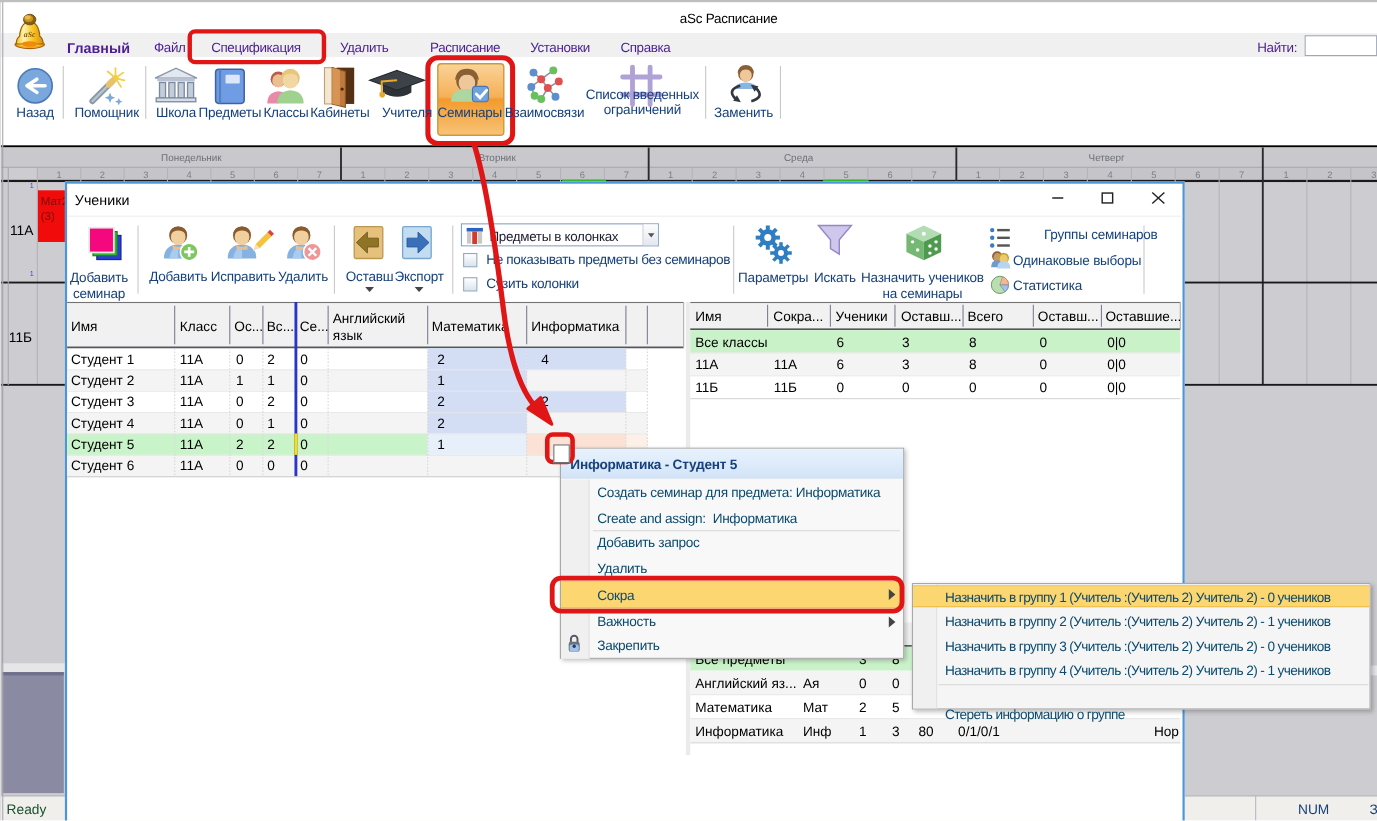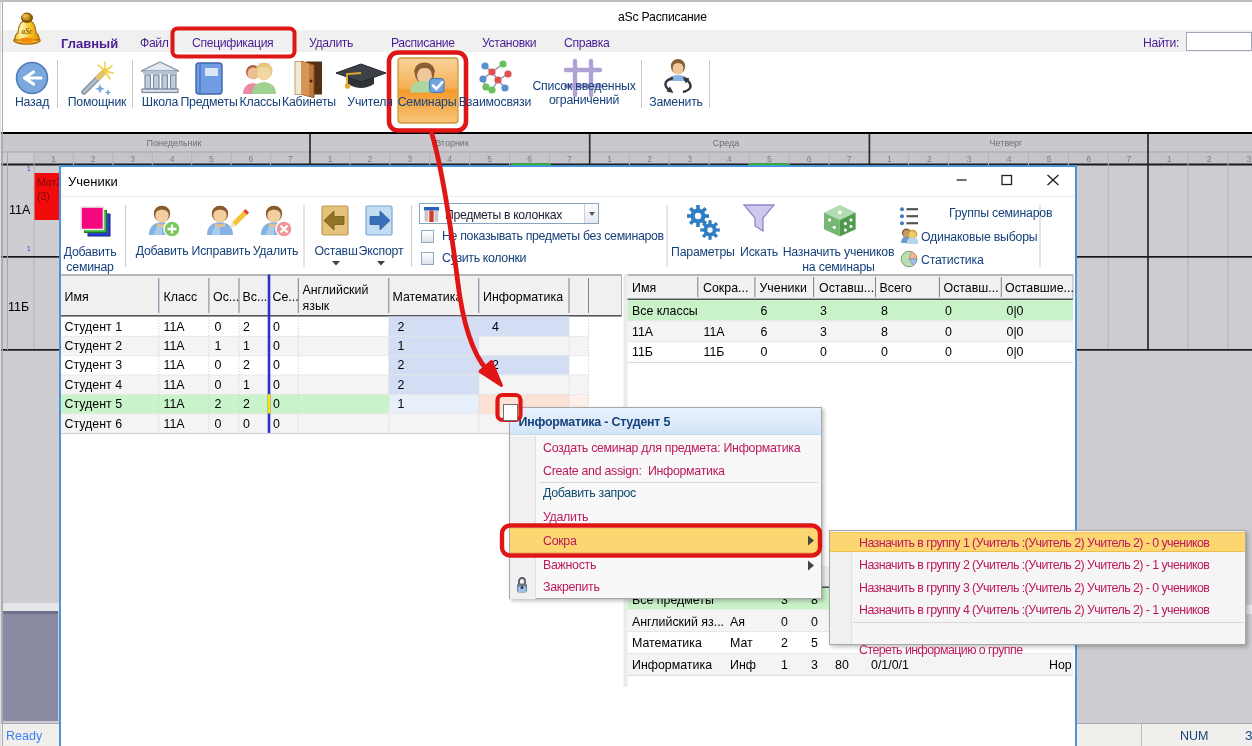--- a/index.html
+++ b/index.html
@@ -14,21 +14,21 @@
   #toolbar { left:0; top:52px; width:1252px; height:80px; background:#fff; }
   .tsep { position:absolute; width:1px; background:#c8c8c8; }
   .tlabel { position:absolute; font-size:12.3px; color:#16417c; text-align:center; line-height:13.5px; z-index:2; letter-spacing:-0.2px; }
   
   #grid { left:0; top:132px; width:1252px; height:591px; background:#cdccd1; }
   
   #statusbar { left:0; top:723px; width:1252px; height:23px; background:#f1efec; border-top:1px solid #a9a9b0; font-size:12px; color:#16417c; }
   
   #dialog { left:59px; top:165px; width:1018px; height:590px; background:#fff; border:2px solid #4a96d9; }
   
-  .menuitem { position:absolute; font-size:12.4px; letter-spacing:-0.3px; color:#be185d; white-space:nowrap; z-index:5; }
+  .menuitem { position:absolute; font-size:12.4px; letter-spacing:-0.3px; color:#0c4a6e; white-space:nowrap; z-index:5; }
   .submi { font-size:12.4px; letter-spacing:-0.55px; }
 </style>
 </head>
 <body>
 
 <div class="abs" id="titlebar"></div>
 <div class="abs" style="left:0;top:0;width:1252px;height:1.5px;background:#bfbfbf;z-index:9;"></div>
 <div class="abs" style="left:2px;top:0;width:1px;height:746px;background:#a9a9af;z-index:1;"></div>
 <div class="abs" style="left:0;top:0;width:1px;height:746px;background:#dedede;z-index:1;"></div>
 <div class="abs" id="apptitle" style="left:618px;">aSc Расписание</div>
@@ -299,21 +299,21 @@
   <rect x="34.5" y="41" width="38" height="47" fill="#f10b0b"></rect>
   <text x="37" y="54" font-family="Liberation Sans" font-size="10.5" fill="#7e0b0b">Мат2</text>
   <text x="37" y="68" font-family="Liberation Sans" font-size="10.5" fill="#7e0b0b">(3)</text>
   <rect x="2" y="471" width="57" height="8" fill="#e6e6e8"></rect>
   <rect x="2" y="479" width="56" height="110" fill="#8a8ba3"></rect>
   <rect x="2" y="479" width="56" height="3" fill="#6e6f8a"></rect>
   <rect x="1245" y="473" width="7" height="9" fill="#e8e8ea"></rect>
 </svg>
 
 <div class="abs" id="statusbar"></div>
-<div class="abs" style="left:6px; top:729px; font-size:12.5px; color:#3b82f6;">Ready</div>
+<div class="abs" style="left:6px; top:729px; font-size:12.5px; color:#14532d;">Ready</div>
 <div class="abs" style="left:1141px; top:723px; width:1px; height:23px; background:#b9b9c0;"></div>
 <div class="abs" style="left:1180px; top:729px; font-size:12.5px; color:#16417c;">NUM</div>
 <div class="abs" style="left:1245px; top:729px; font-size:12.5px; color:#16417c;">За</div>
 
 <div class="abs" id="dialog"></div>
 <div class="abs" style="left:61px; top:196px; width:1014px; height:1px; background:#ededed;"></div>
 <div class="abs" style="left:68px; top:174px; font-size:13px; color:#000;">Ученики</div>
 
 <svg class="abs" style="left:948px; top:172px;" width="120" height="18" viewBox="0 0 120 18">
   <line x1="8.6" y1="8" x2="18.6" y2="8" stroke="#222" stroke-width="1.3"></line>

